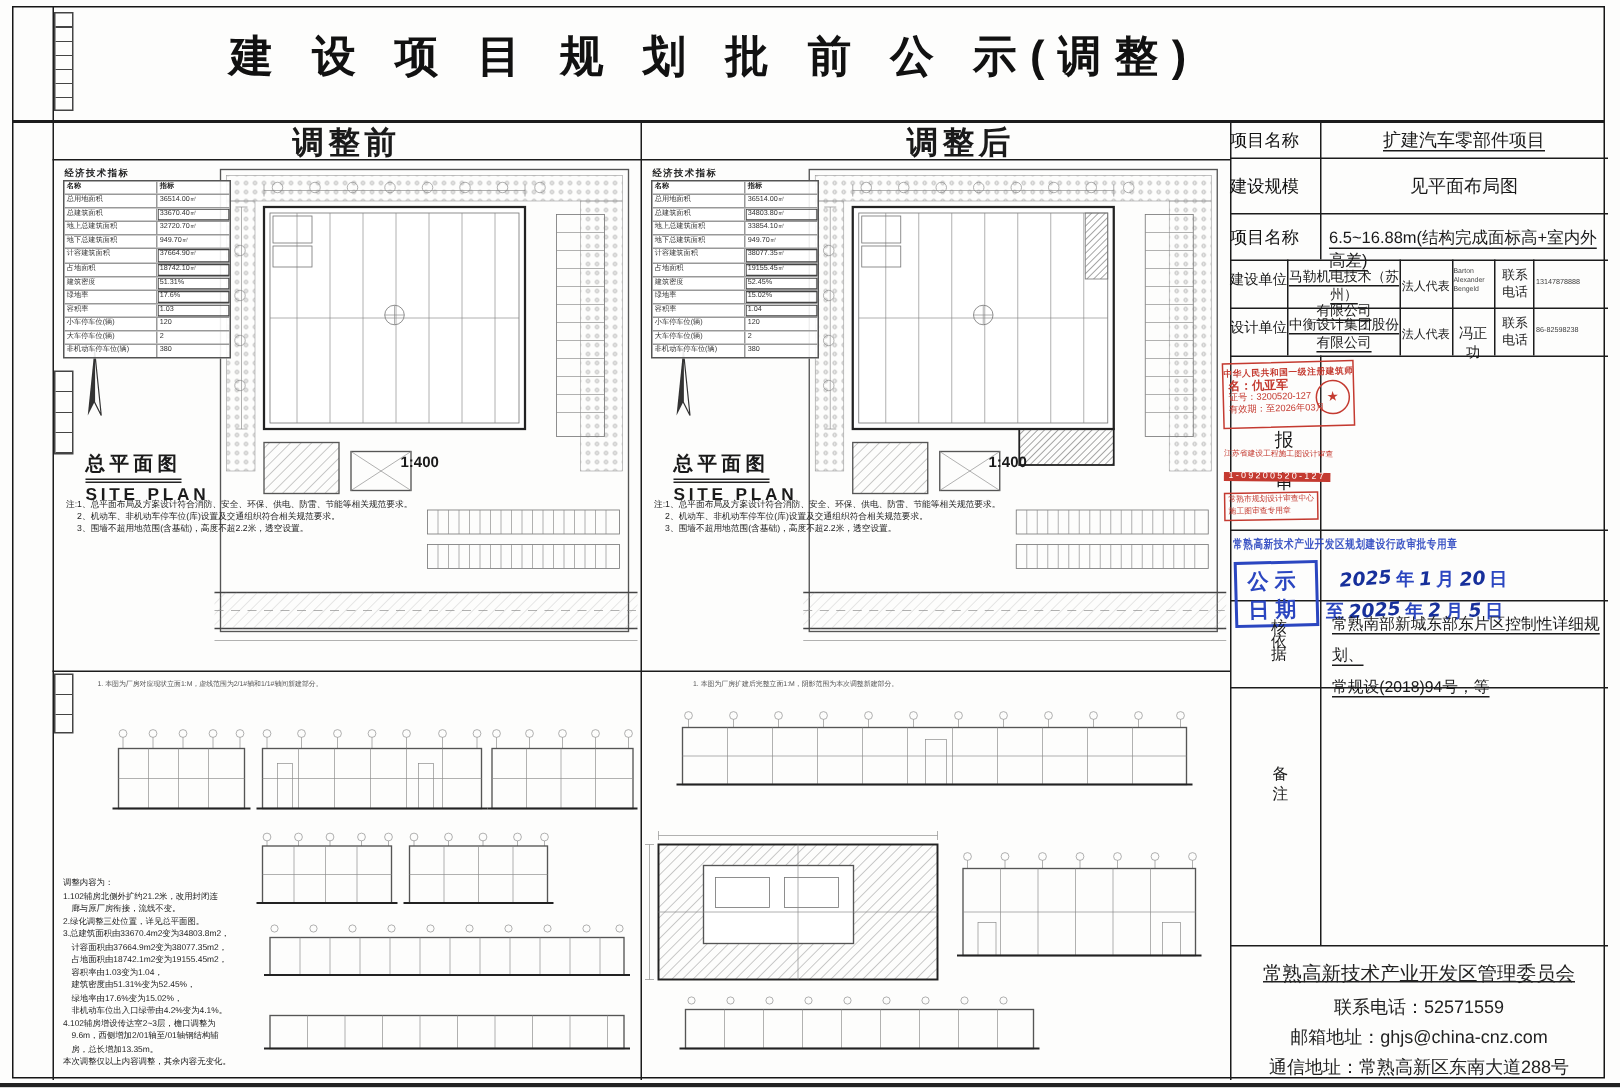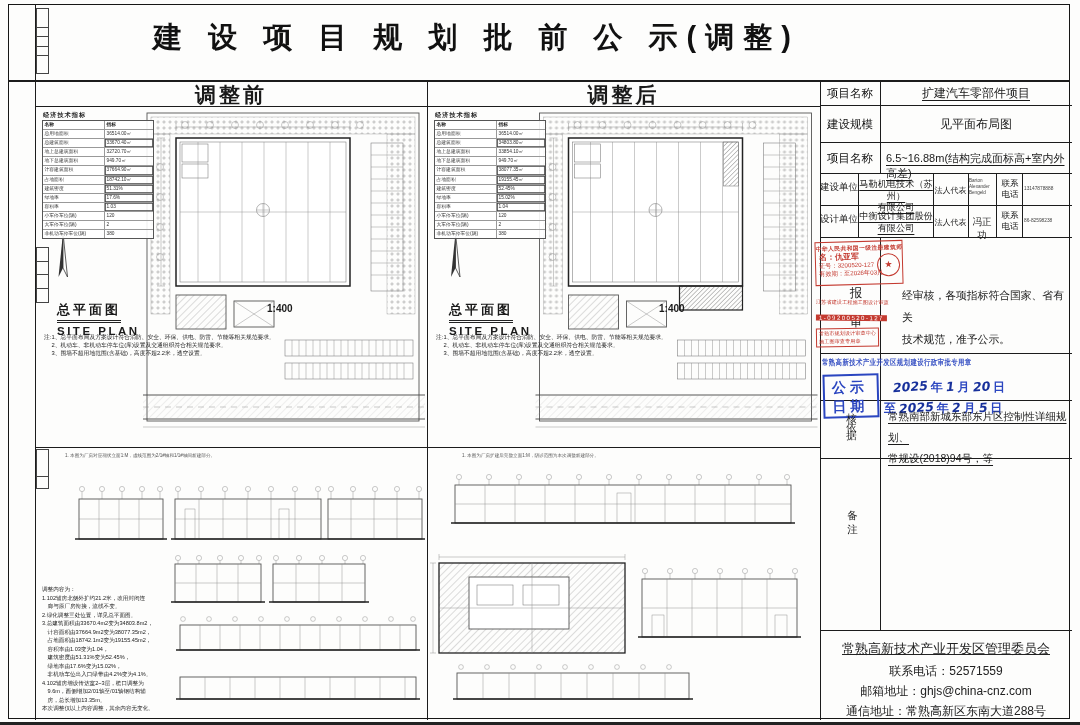--- a/index.html
+++ b/index.html
@@ -25,21 +25,21 @@
   .ind-cell:last-child{flex:1;}
   .ind-head{font-weight:bold;color:#222;}
   .chg{box-shadow:inset 0 0 0 .8px #444;}
   
   .spl{font-size:13px;font-weight:bold;letter-spacing:3px;border-bottom:3px double #222;padding-bottom:1px;display:inline-block;}
   .spe{font-size:11.5px;font-weight:bold;letter-spacing:2.5px;margin-top:2px;}
   .notes{font-size:5.8px;line-height:8px;color:#222;}
   .adj{font-size:5.6px;line-height:8.5px;color:#222;}
   .tinynote{font-size:4.6px;color:#555;}
   
-  .rlabel{position:absolute;width:60px;text-align:center;font-size:11.5px;color:#111;}
+  .rlabel{position:absolute;width:60px;font-size:11.5px;color:#111;}
   .vtext{writing-mode:vertical-rl;text-orientation:upright;}
   
   .stampA{position:absolute;border:1.6px solid #c43a30;color:#c43a30;box-sizing:border-box;transform:rotate(-1.5deg);background:rgba(255,255,255,.05);}
   .stampA .hd{font-size:5.8px;font-weight:bold;text-align:center;margin-top:1.5px;letter-spacing:.4px;white-space:nowrap;}
   .stampA .ln{font-size:6.2px;line-height:8.2px;padding-left:3px;white-space:nowrap;}
   .stampA .nm{font-size:8px;font-weight:bold;}
   .seal{position:absolute;right:2px;top:12px;width:21px;height:21px;border:1.6px solid #c43a30;border-radius:50%;
         color:#c43a30;font-size:9px;line-height:21px;text-align:center;}
   .stampB{position:absolute;color:#c43a30;transform:rotate(.6deg);}
   .stampB .l1{font-size:5.2px;white-space:nowrap;}
@@ -79,21 +79,21 @@
   <div class="frame"></div>
   <div class="vl" style="left:35px;top:4px;height:716px;"></div>
   <div class="mini" style="left:36px;top:8px;width:13px;height:66px;background:repeating-linear-gradient(to bottom,transparent 0 8.6px,#444 8.6px 9.4px);"></div>
   <div class="mini" style="left:36px;top:247px;width:13px;height:56px;background:repeating-linear-gradient(to bottom,transparent 0 12.8px,#444 12.8px 13.6px);"></div>
   <div class="mini" style="left:36px;top:449px;width:13px;height:40px;background:repeating-linear-gradient(to bottom,transparent 0 12.5px,#444 12.5px 13.3px);"></div>
 
   <div class="title">建 设 项 目 规 划 批 前 公 示(调整)</div>
   <div class="hl" style="left:8px;top:80px;width:1062px;height:1.6px;"></div>
 
   <div class="phead" style="left:35px;width:392px;">调整前</div>
-  <div class="phead" style="left:427px;width:393px;">调整后</div>
+  <div class="phead" style="left:444px;width:393px;">调整后</div>
   <div class="hl" style="left:35px;top:106px;width:785px;height:1px;"></div>
   <div class="vl" style="left:427px;top:80px;height:640px;"></div>
   <div class="hl" style="left:35px;top:447px;width:785px;"></div>
 
   <div class="abs" style="left:35px;top:107px;width:392px;height:340px;">
     <svg width="392" height="340" viewBox="0 0 392 340">
       <g fill="none" stroke="#555" stroke-width=".9">
         <rect x="112" y="6" width="272" height="308"></rect>
         <rect x="116" y="10" width="264" height="17" fill="url(#pDots)" stroke="#999" stroke-width=".4"></rect>
         <rect x="116" y="27" width="19" height="180" fill="url(#pDots)" stroke="#999" stroke-width=".4"></rect>
@@ -527,22 +527,20 @@
   <div class="abs" style="left:820px;top:213px;width:38px;text-align:center;font-size:9.5px;line-height:11px;">设计单位</div>
   <div class="abs u ml" style="left:859px;top:211px;width:74px;text-align:center;font-size:9.2px;line-height:11.5px;">中衡设计集团股份
 有限公司</div>
   <div class="abs" style="left:933px;top:217px;width:35px;text-align:center;font-size:8px;">法人代表</div>
   <div class="abs" style="left:968px;top:216px;width:28px;text-align:center;font-size:9.5px;">冯正功</div>
   <div class="abs ml" style="left:999px;top:210px;width:22px;text-align:center;font-size:8.5px;line-height:11px;">联系
 电话</div>
   <div class="abs" style="left:1024px;top:218px;width:46px;font-size:4.8px;color:#444;">86-82598238</div>
 
   <div class="abs vtext" style="left:847px;top:276px;font-size:12.5px;letter-spacing:28px;">报审</div>
-  <div class="abs ml" style="left:902px;top:284px;width:172px;font-size:10.8px;line-height:22px;">经审核，各项指标符合国家、省有关
-技术规范，准予公示。</div>
 
   <div class="stampA" style="left:815px;top:241px;width:88px;height:44px;">
     <div class="hd">中华人民共和国一级注册建筑师</div>
     <div class="ln nm">名：仇亚军</div>
     <div class="ln">证号：3200520-127</div>
     <div class="ln">有效期：至2026年03月</div>
     <div class="seal">★</div>
   </div>
   <div class="stampB" style="left:816px;top:299px;">
     <div class="l1">江苏省建设工程施工图设计审查</div>

